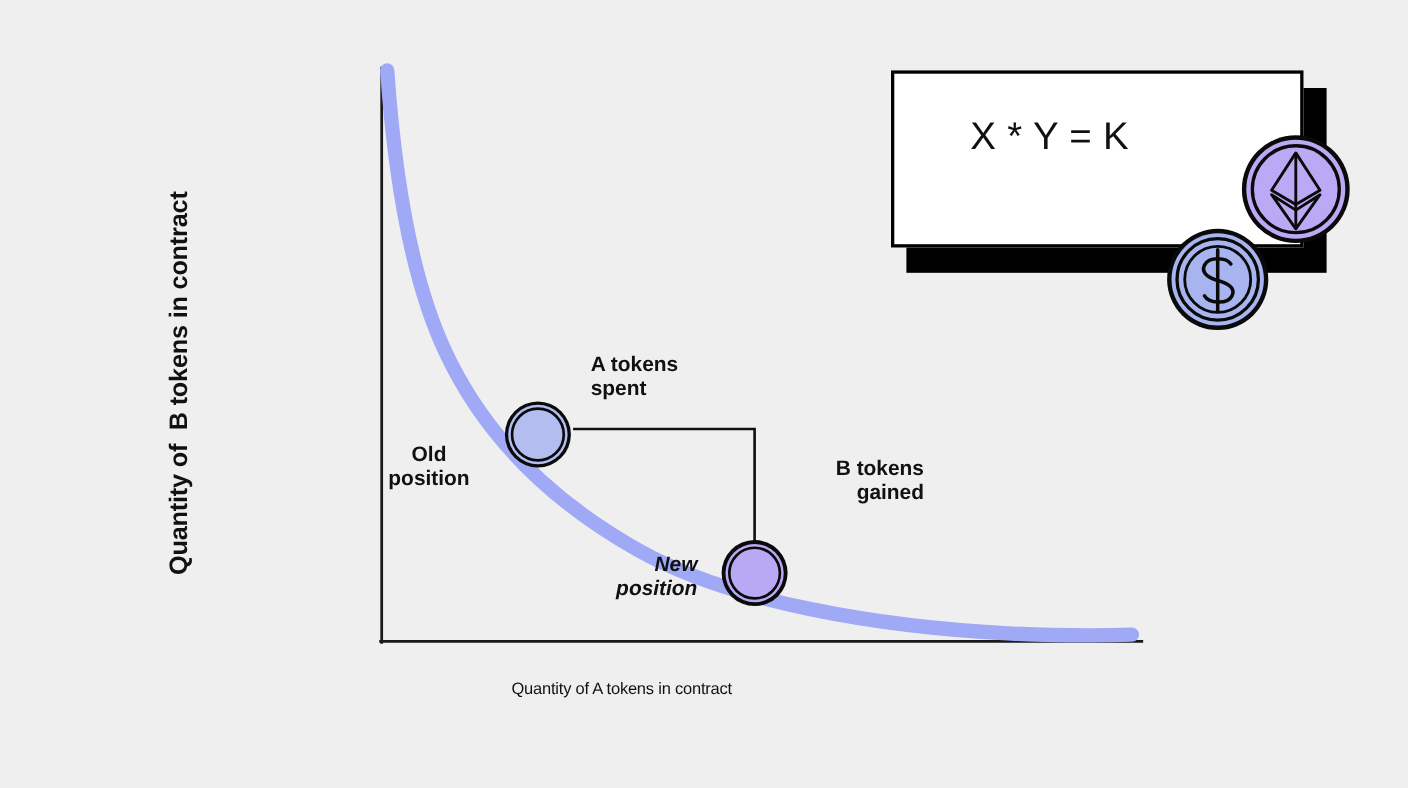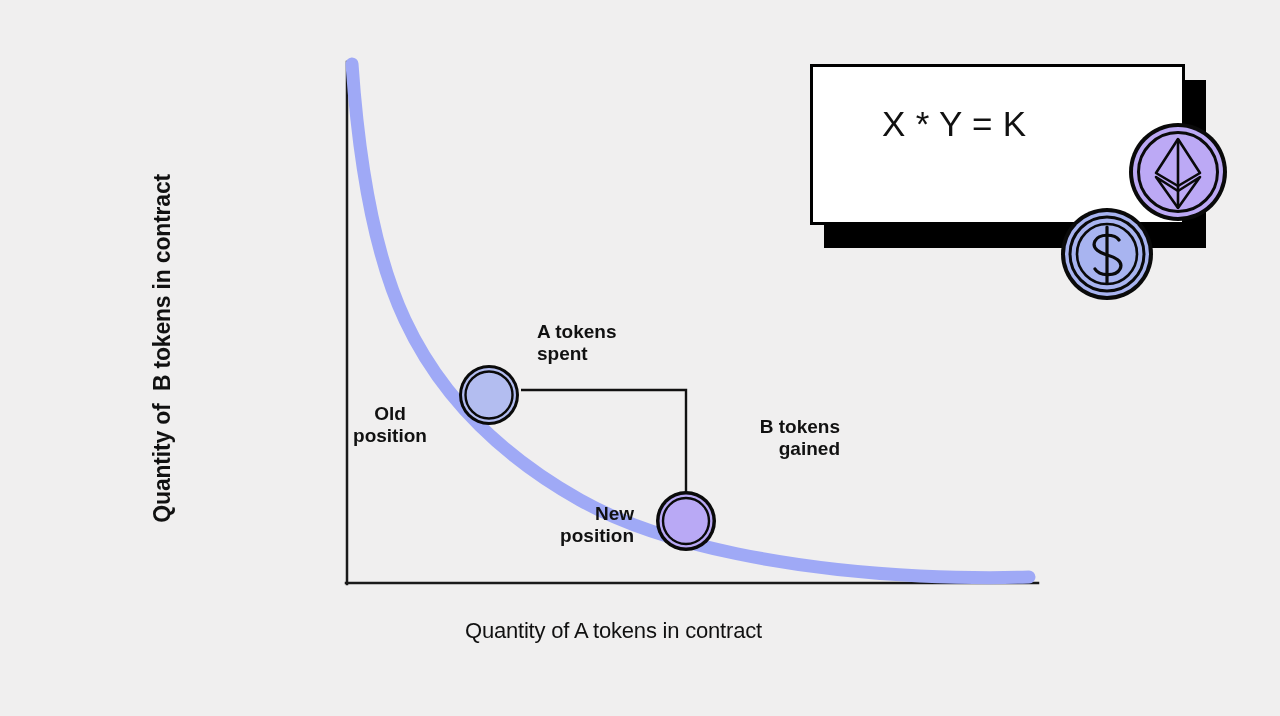--- a/index.html
+++ b/index.html
@@ -33,21 +33,21 @@
     position: absolute;
     color: #111111;
     font-family: "Liberation Sans", sans-serif;
     font-weight: 700;
     line-height: 1.16;
     white-space: pre;
   }
   .lbl-axis-x {
     left: 465px;
     top: 618px;
-    font-size: 22px;
+    font-size: 15px;
     font-weight: 400;
     letter-spacing: -0.2px;
   }
   .lbl-axis-y {
     left: -18px;
     top: 335px;
     width: 360px;
     font-size: 23px;
     font-weight: 700;
     letter-spacing: -0.2px;
@@ -62,20 +62,21 @@
     font-size: 19px;
     text-align: center;
     margin-top: 28px;
   }
   .lbl-new-position {
     left: 504px;
     top: 503px;
     width: 130px;
     font-size: 19px;
     text-align: right;
+    font-style: italic;
   }
   .lbl-a-spent {
     left: 537px;
     top: 321px;
     width: 140px;
     font-size: 19px;
     text-align: left;
   }
   .lbl-b-gained {
     left: 700px;

